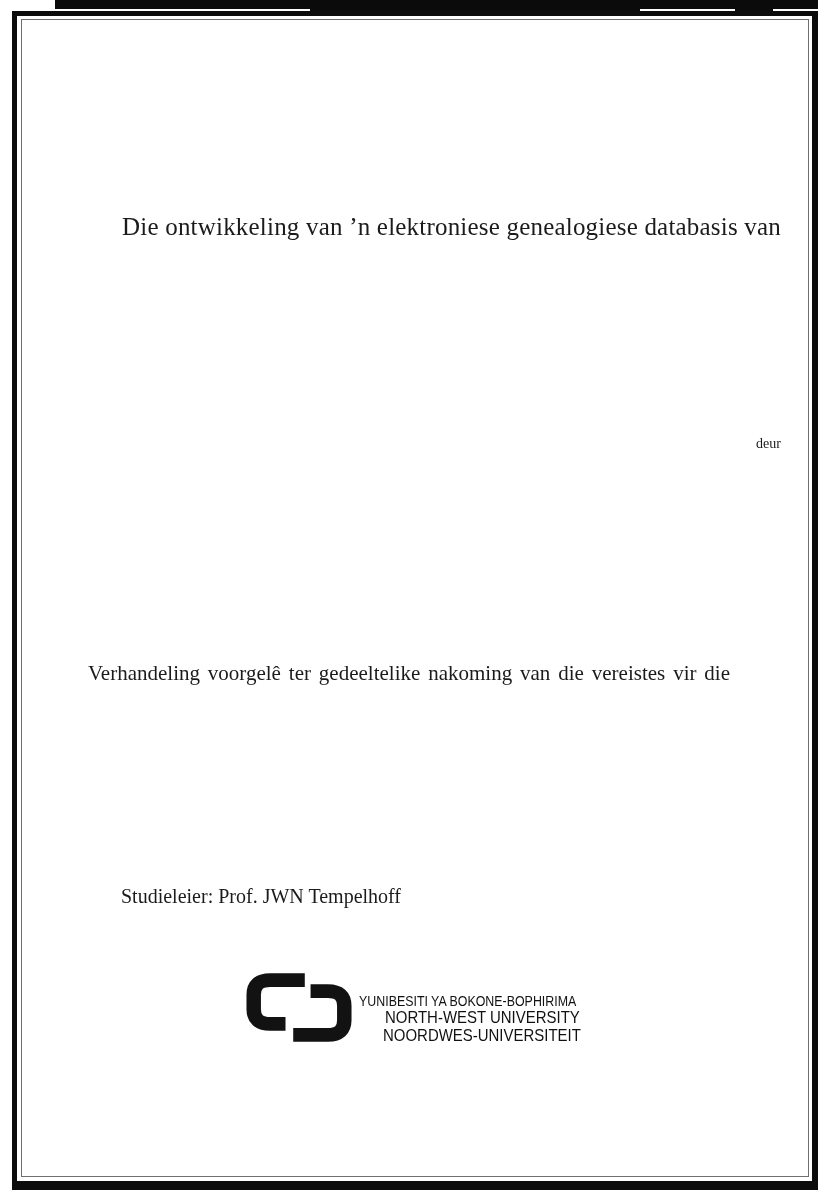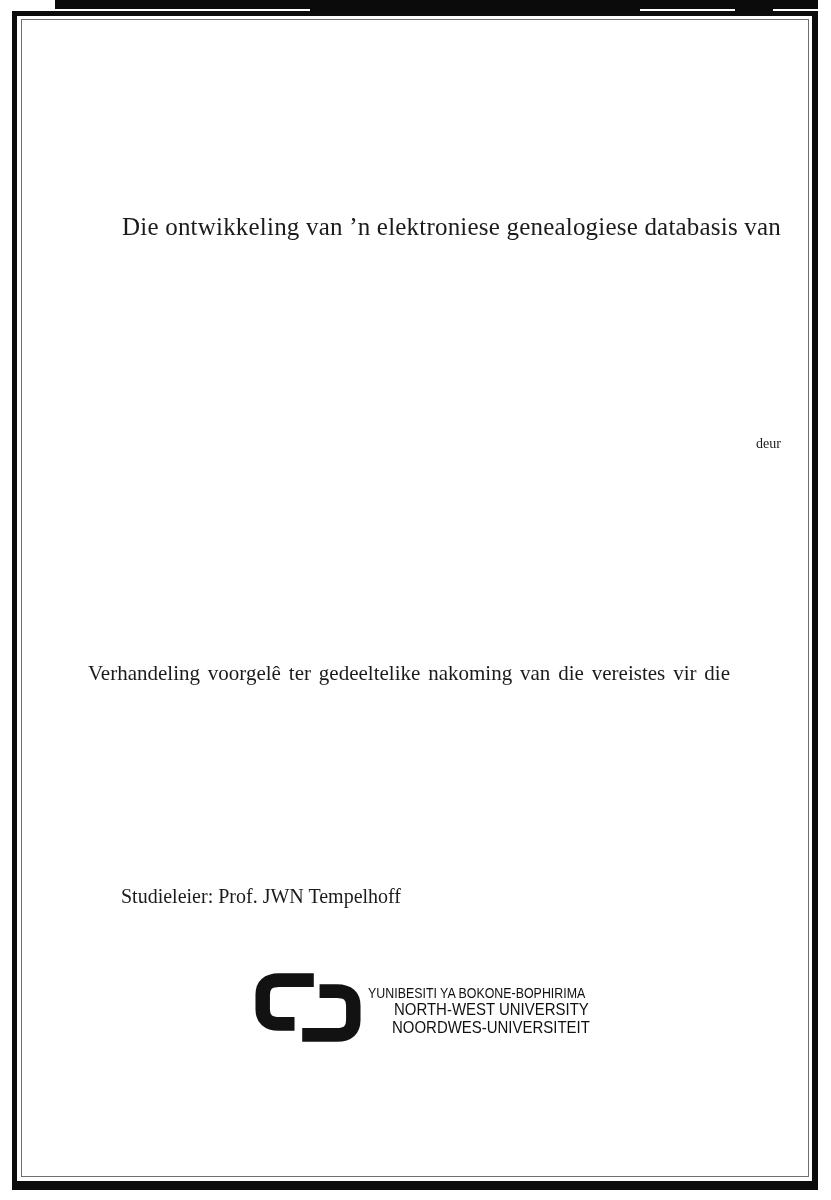--- a/index.html
+++ b/index.html
@@ -60,23 +60,23 @@
   .statement .it { font-style: italic; }
   .supervisor-block {
     position: absolute;
     left: 105px; top: 884px;
     font-size: 20px;
     line-height: 25px;
     margin-left: 16px;
   }
   .logo {
     position: absolute;
-    left: 255px; top: 971px;
+    left: 246px; top: 971px;
     display: flex;
-    align-items: center;
+    align-items: flex-end;
   }
   .logo svg { display: block; width: 106px; height: 73px; }
   .logo-text {
     margin-left: 7px;
     margin-top: 5px;
     font-family: "Liberation Sans", "DejaVu Sans", sans-serif;
     color: #111;
     white-space: nowrap;
   }
   .lt { transform-origin: left top; line-height: 17.5px; }

